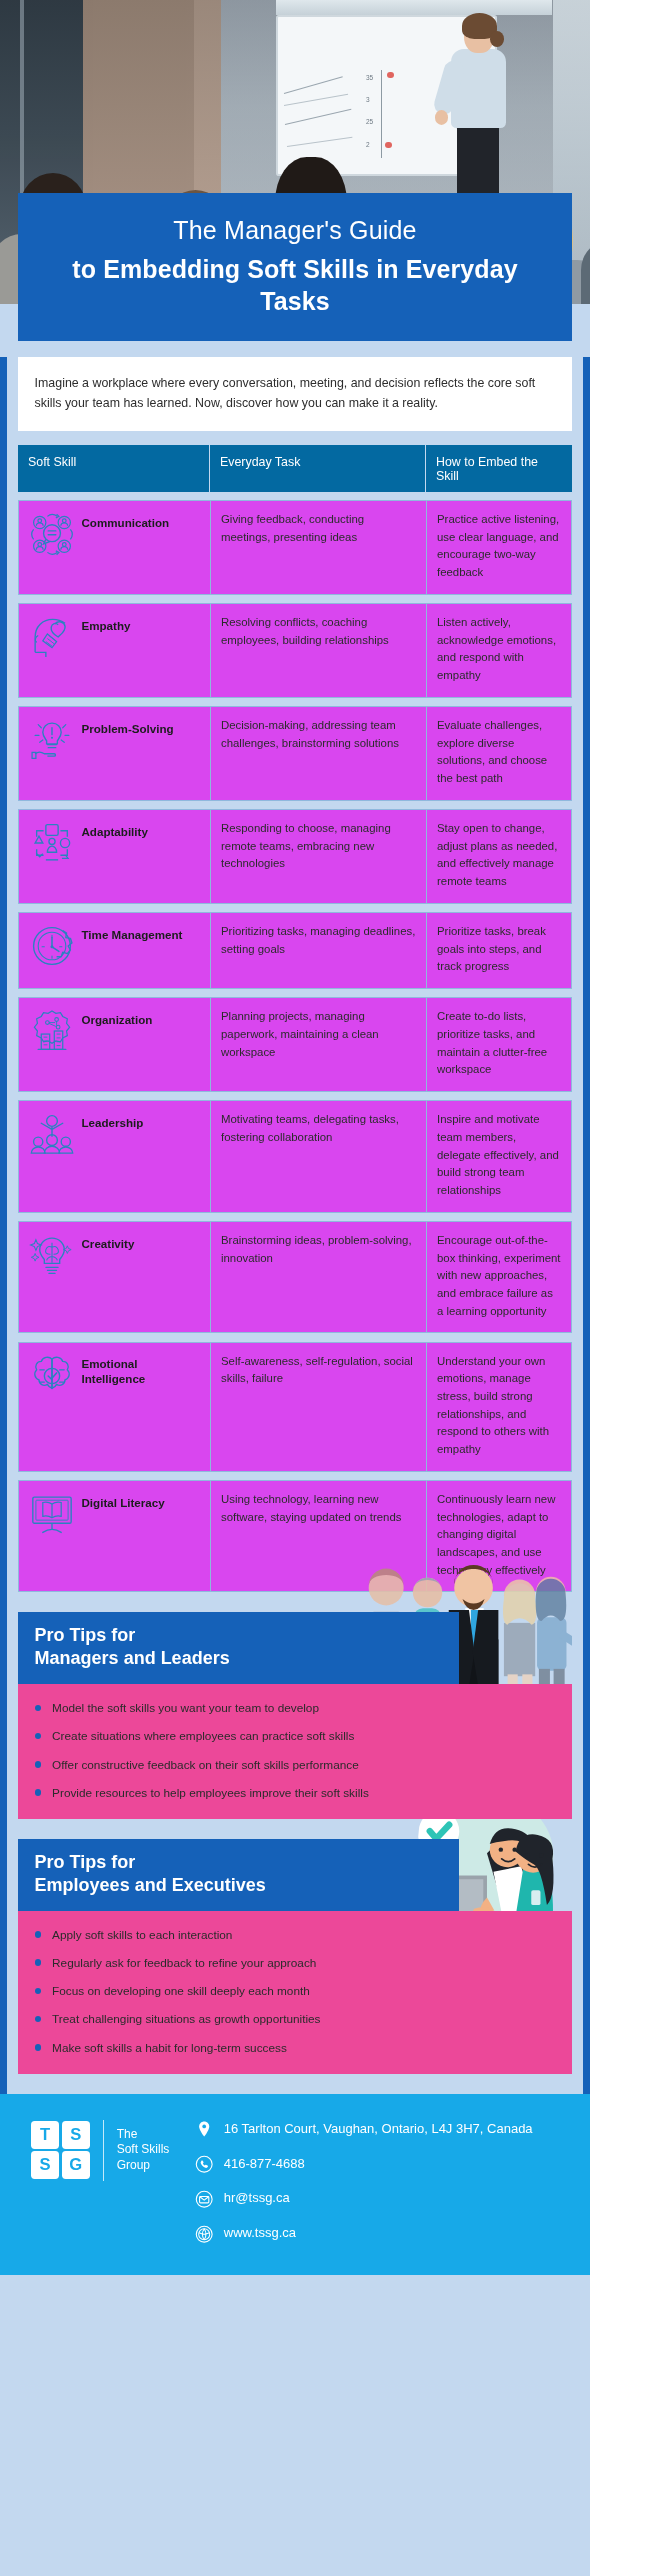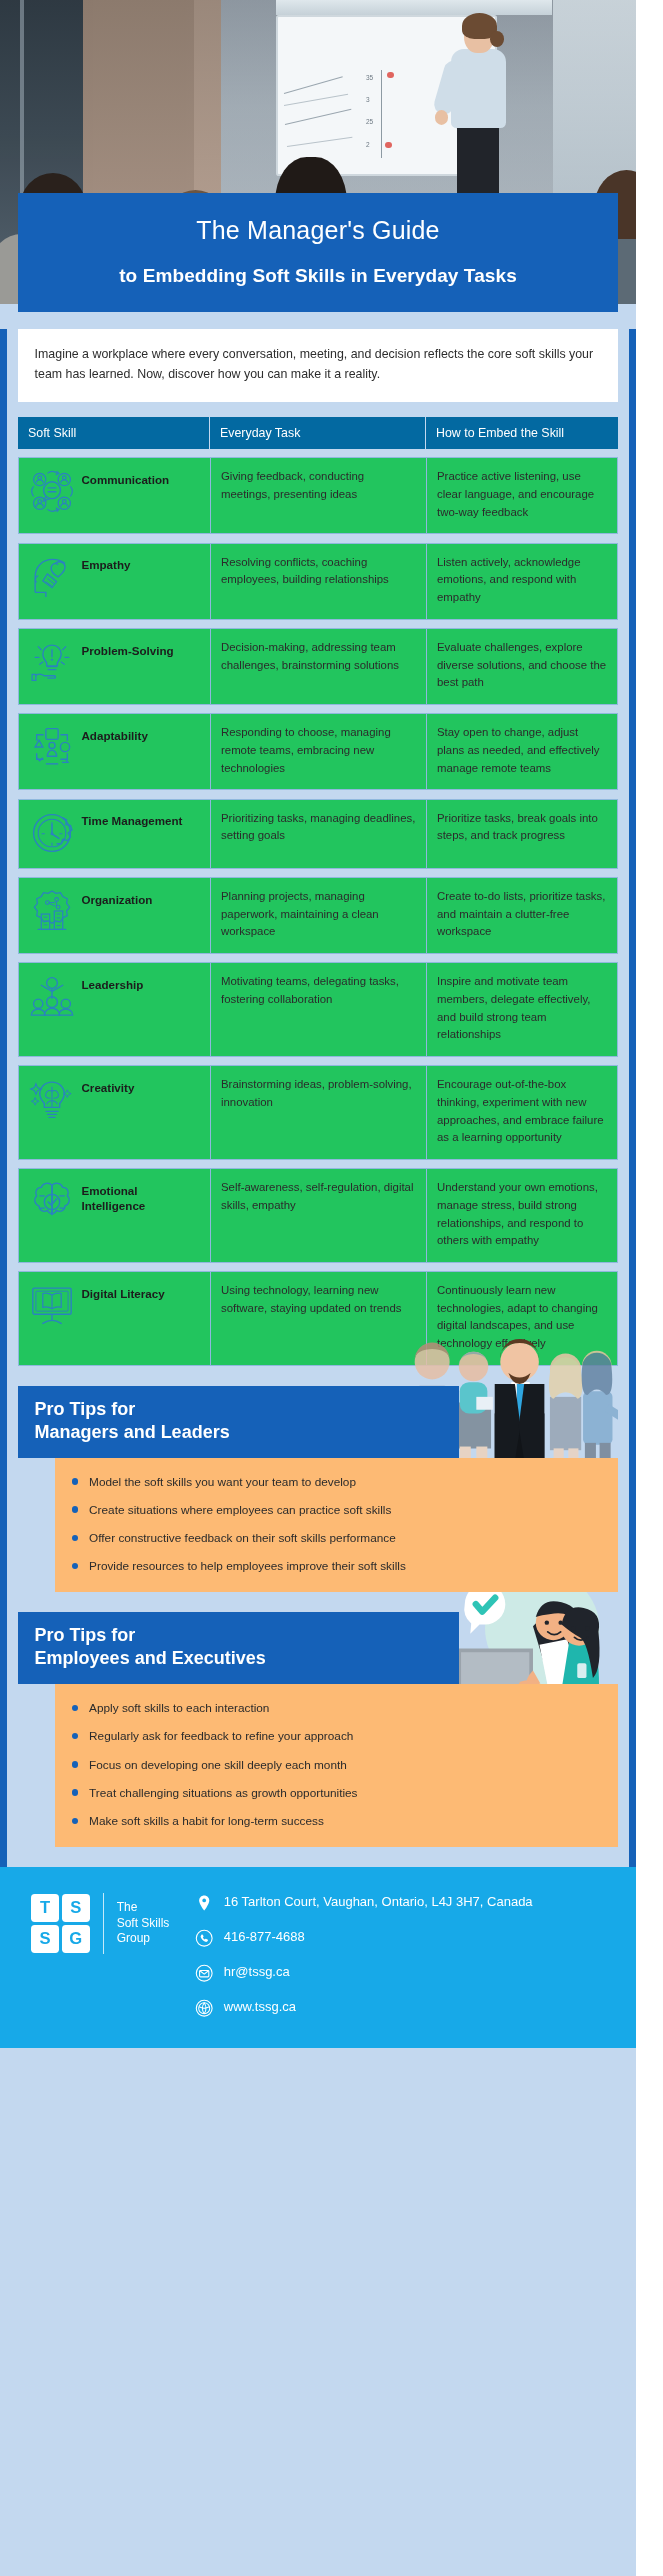--- a/index.html
+++ b/index.html
@@ -2,21 +2,21 @@
 <html style="font-size:14.7px"><head>
 <meta charset="utf-8">
 <style>
   * { box-sizing: border-box; margin: 0; padding: 0; }
   body {
     width: 664px;
     font-family: "Liberation Sans", sans-serif;
     background: #ffffff;
   }
   .page {
-    width: 636px;
+    width: 590px;
     min-height: 2576px;
     position: relative;
     background: #c3d8ef;
     overflow: hidden;
   }
 
   
   .hero {
     position: relative;
     width: 664px;
@@ -94,25 +94,25 @@
   }
   .title-line1 {
     color: #ffffff;
     font-size: 25px;
     font-weight: 400;
     line-height: 1.25;
     letter-spacing: 0.2px;
   }
   .title-line2 {
     color: #ffffff;
-    font-size: 19px;
+    font-size: 25px;
     font-weight: 700;
     line-height: 1.25;
     letter-spacing: 0.1px;
-    margin-top: 18px;
+    margin-top: 8px;
   }
 
   
   .body-wrap {
     position: relative;
     background: #c3d8ef;
     border-left: 7.4px solid #1561b8;
     border-right: 7.4px solid #1561b8;
     padding: 0 0 0 0;
   }
@@ -137,21 +137,21 @@
     padding: 9.2px 10px;
     font-weight: 400;
   }
   .c1 { width: 191px; flex: 0 0 191px; }
   .c2 { width: 216px; flex: 0 0 216px; }
   .c3 { flex: 1 1 auto; }
   .t-head .c2, .t-head .c3 { border-left: 1.8px solid #c3d8ef; }
 
   .t-row {
     display: flex;
-    background: #22c55e;
+    background: #d946ef;
     border: 0.9px solid #8fb8dd;
     margin-top: 8.3px;
   }
   .t-row .cell { padding: 10px 10px 12px 10px; font-size: 11.4px; line-height: 1.55; color: #2b2b2b; }
   .t-row .c2, .t-row .c3 { border-left: 0.9px solid #8fb8dd; }
   .cell-skill { display: flex; flex-direction: column; }
   .skill-top { display: flex; align-items: flex-start; gap: 6.5px; }
   .skill-name { font-weight: 700; font-size: 11.6px; color: #1c1c1c; padding-top: 3.7px; line-height:1.3; }
   .ico { flex: 0 0 46px; width: 46px; height: 46px; }
   .ico svg { width: 46px; height: 46px; display: block; }
@@ -170,25 +170,24 @@
     background: #1561b8;
     color: #fff;
     padding: 12px 16.6px 14px 16.6px;
     width: 441px;
     position: relative;
     z-index: 3;
   }
   .tips-head .l1 { font-size: 18px; font-weight: 700; line-height: 1.28; }
   .tips-head .l2 { font-size: 18px; font-weight: 700; line-height: 1.28; }
   .tips-body {
-    background: #fdba74;
+    background: #ec4899;
     padding: 14.7px 16.6px 16.6px 16.6px;
     position: relative;
     z-index: 2;
-    margin-left: 37px;
   }
   .tip {
     display: flex;
     gap: 11px;
     font-size: 11.8px;
     line-height: 1.55;
     color: #2b2b2b;
     margin-bottom: 10px;
     max-width: 406px;
   }
@@ -489,21 +488,21 @@
                     <path d="M30 8c-4-4-12-3-14 3-6 0-9 6-6 11-4 4-3 11 3 13 0 6 6 9 11 6 2 4 6 5 6 5V8z" fill="none" stroke="#2b82c0" stroke-width="1.8"></path>
                     <path d="M30 8c4-4 12-3 14 3 6 0 9 6 6 11 4 4 3 11-3 13 0 6-6 9-11 6-2 4-6 5-6 5V8z" fill="none" stroke="#2b82c0" stroke-width="1.8"></path>
                     <circle cx="30" cy="30" r="10" fill="none" stroke="#2b82c0" stroke-width="1.8"></circle>
                     <path d="M25 30l4 4 7-8" fill="none" stroke="#2b82c0" stroke-width="2" stroke-linecap="round" stroke-linejoin="round"></path>
                     <path d="M14 22h6M14 38h6M40 22h6M40 38h6" stroke="#2b82c0" stroke-width="1.4" stroke-linecap="round"></path>
                   </svg>
                 </span>
                 <span class="skill-name">Emotional Intelligence</span>
               </div>
             </div>
-            <div class="cell c2">Self-awareness, self-regulation, digital skills, empathy</div>
+            <div class="cell c2">Self-awareness, self-regulation, social skills, failure</div>
             <div class="cell c3">Understand your own emotions, manage stress, build strong relationships, and respond to others with empathy</div>
           </div>
           <div class="t-row">
             <div class="cell c1 cell-skill">
               <div class="skill-top">
                 <span class="ico">
                   <svg viewBox="0 0 60 60">
                     <rect x="5" y="8" width="50" height="34" rx="2" fill="none" stroke="#2b82c0" stroke-width="1.8"></rect>
                     <rect x="9" y="12" width="42" height="26" rx="1" fill="none" stroke="#2b82c0" stroke-width="1.2"></rect>
                     <path d="M30 17c-3-2-8-3-12-2v18c4-1 9 0 12 2 3-2 8-3 12-2V15c-4-1-9 0-12 2z" fill="none" stroke="#2b82c0" stroke-width="1.6"></path>

